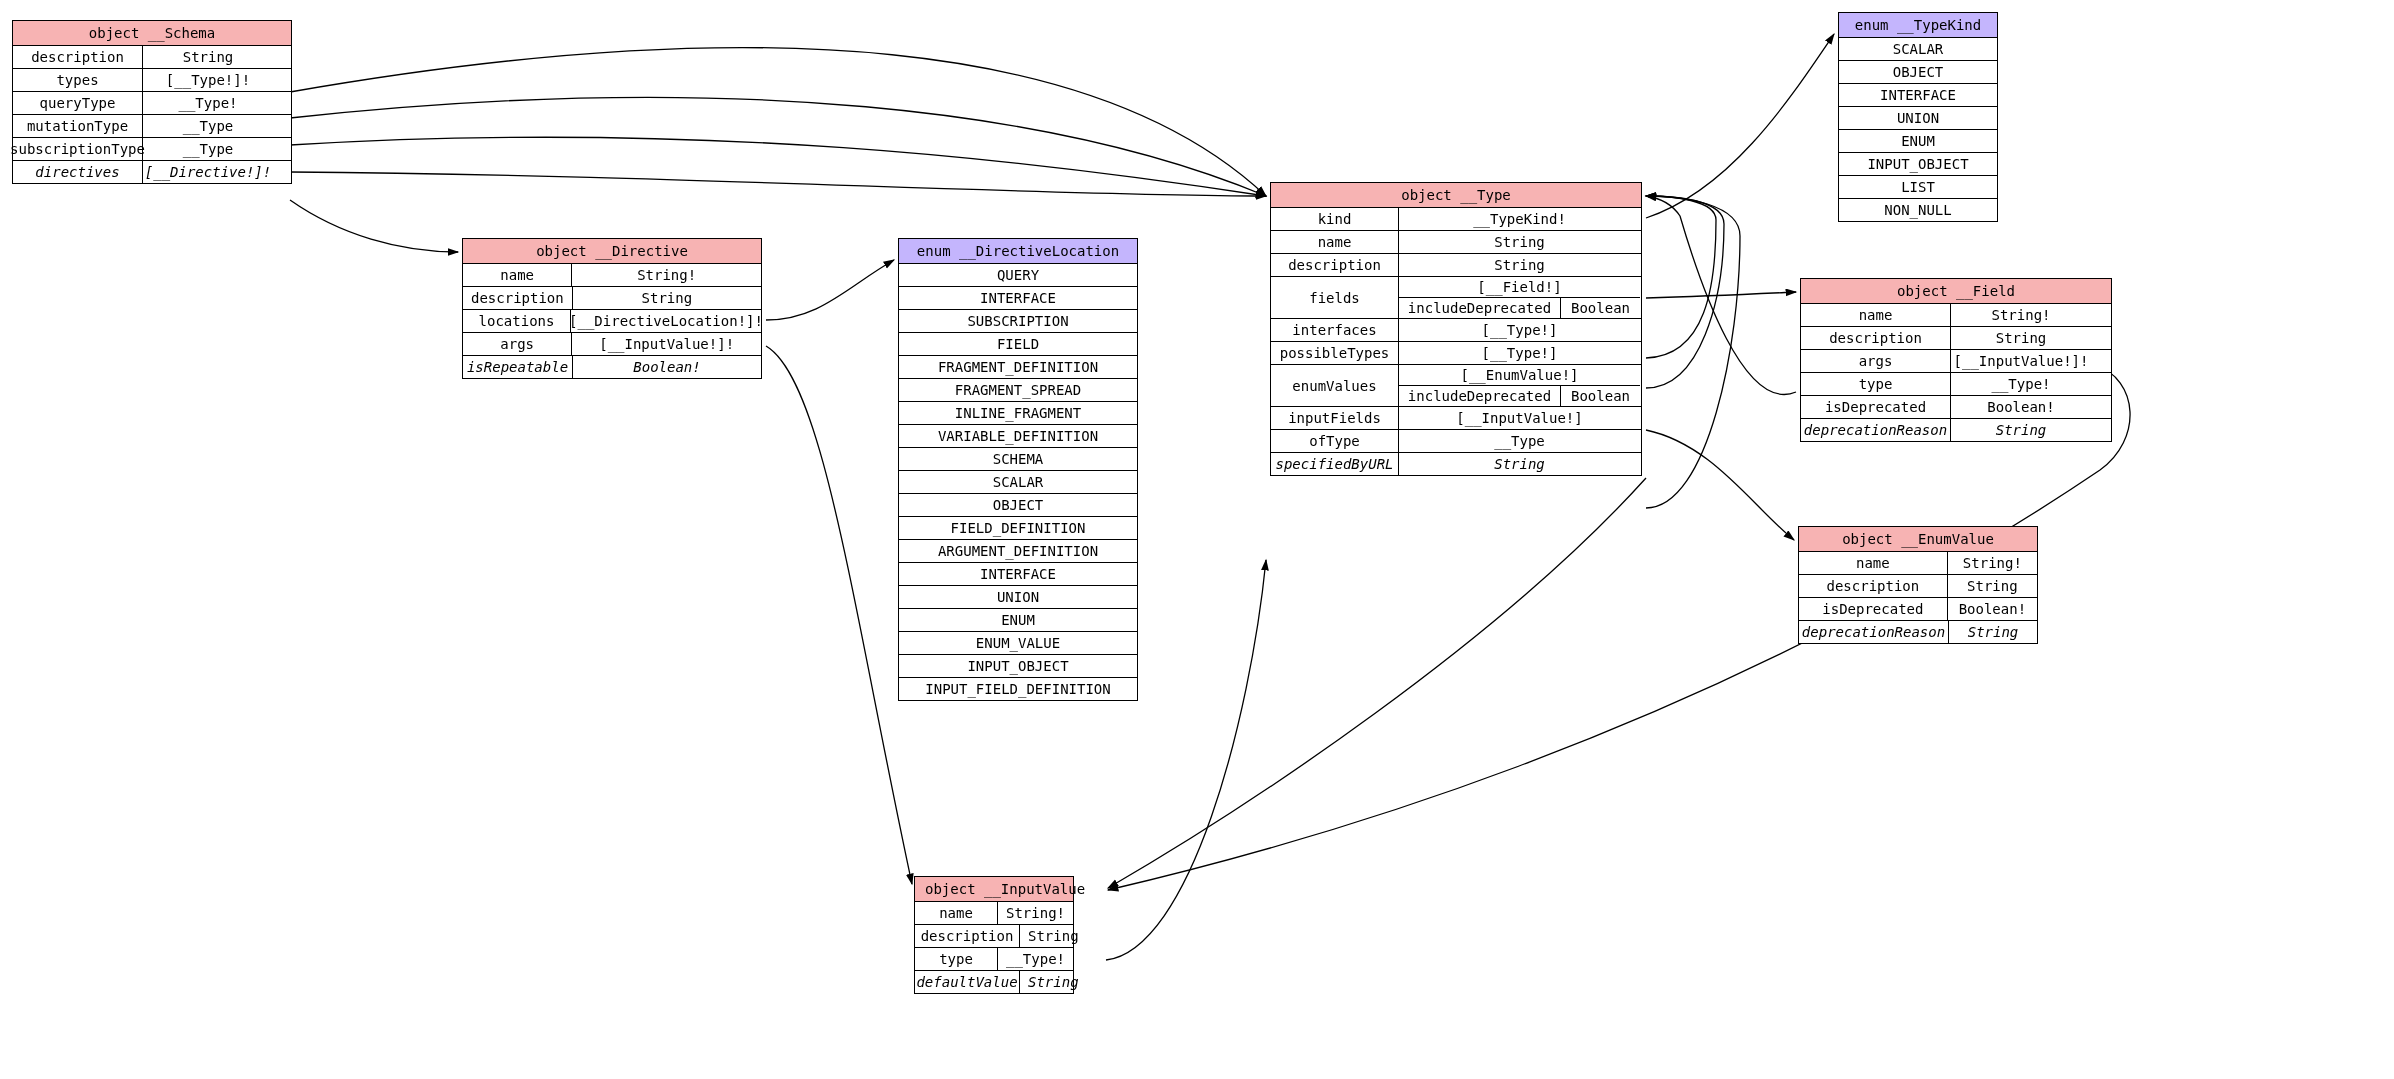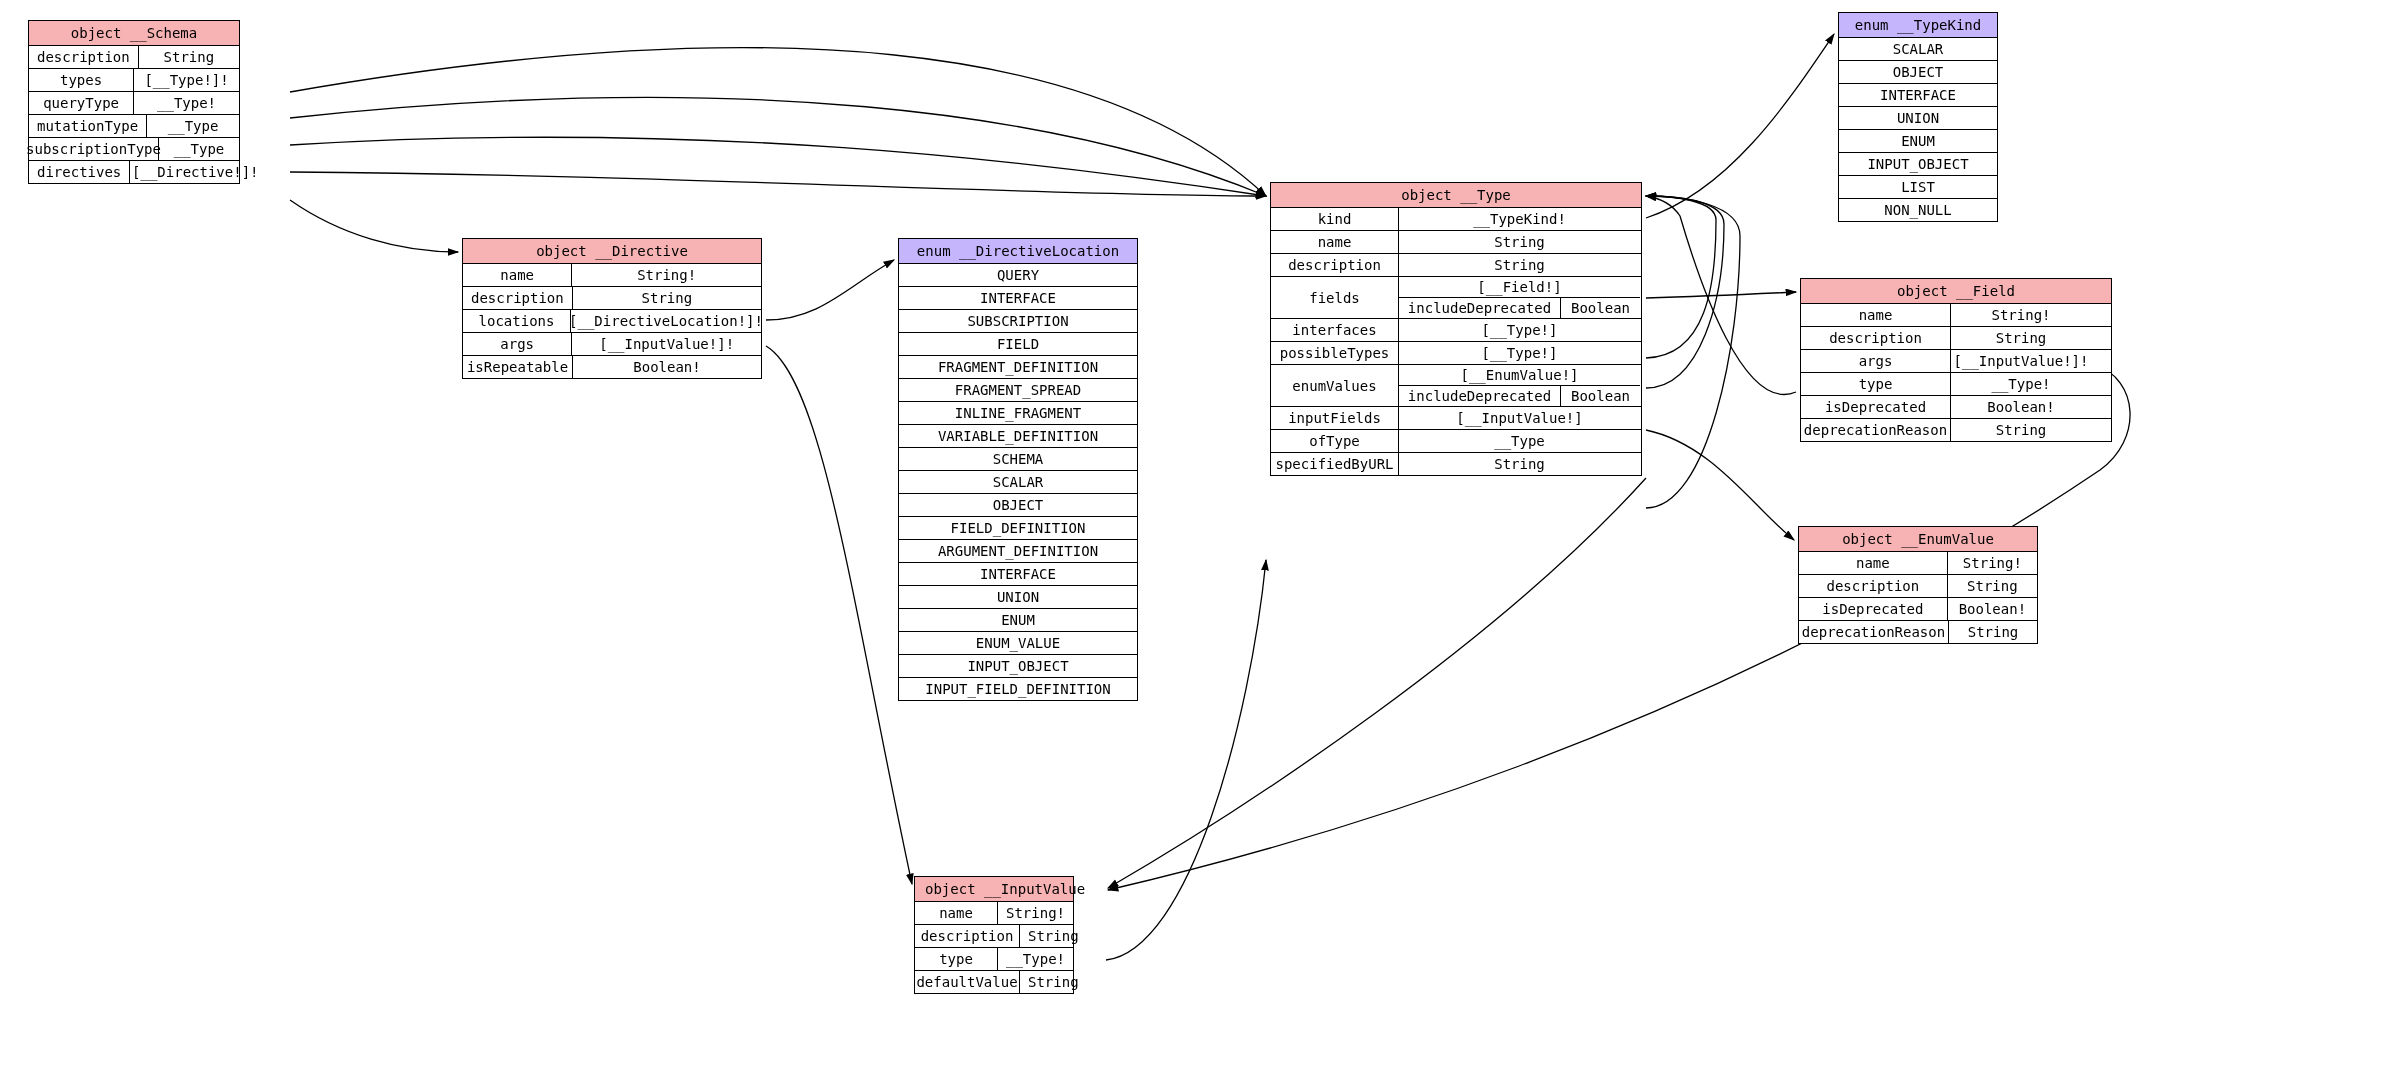--- a/index.html
+++ b/index.html
@@ -35,21 +35,21 @@
     font-weight: normal;
     white-space: nowrap;
   }
   .title.object { background: #f7b3b3; }
   .title.enum   { background: #c4b5fd; }
   .row {
     display: flex;
     align-items: stretch;
     border-bottom: 1px solid #000;
   }
-  .row:last-child { border-bottom: none; }
+  .row:last-child { border-bottom: none; font-style: italic; }
   .cell {
     padding: 3px 8px;
     border-right: 1px solid #000;
     box-sizing: border-box;
     white-space: nowrap;
     text-align: center;
     display: flex;
     align-items: center;
     justify-content: center;
     flex-direction: column;
@@ -102,21 +102,21 @@
         <path d="M 1646 298 C 1710 296, 1752 294, 1796 292" fill="none" stroke="#000" stroke-width="1.3" marker-end="url(#arrow)"></path>
         <path d="M 1646 358 C 1706 356, 1716 286, 1716 220 C 1716 200, 1672 196, 1646 196" fill="none" stroke="#000" stroke-width="1.3" marker-end="url(#arrow)"></path>
         <path d="M 1646 388 C 1700 388, 1724 300, 1724 224 C 1724 200, 1676 196, 1646 196" fill="none" stroke="#000" stroke-width="1.3" marker-end="url(#arrow)"></path>
         <path d="M 1646 430 C 1712 444, 1752 506, 1794 540" fill="none" stroke="#000" stroke-width="1.3" marker-end="url(#arrow)"></path>
         <path d="M 1646 478 C 1500 640, 1250 806, 1108 888" fill="none" stroke="#000" stroke-width="1.3" marker-end="url(#arrow)"></path>
         <path d="M 1646 508 C 1708 508, 1740 344, 1740 236 C 1740 204, 1684 196, 1646 196" fill="none" stroke="#000" stroke-width="1.3" marker-end="url(#arrow)"></path>
         <path d="M 2094 364 C 2140 380, 2142 440, 2100 470 C 1700 740, 1280 850, 1108 890" fill="none" stroke="#000" stroke-width="1.3" marker-end="url(#arrow)"></path>
         <path d="M 1796 392 C 1744 414, 1700 284, 1680 216 C 1672 204, 1660 198, 1646 196" fill="none" stroke="#000" stroke-width="1.3" marker-end="url(#arrow)"></path>
       </g>
   </svg>
-<div class="box" style="left: 28px; top: 20px; width: 212px;">
+<div class="box" style="left: 12px; top: 20px; width: 280px;">
       <div class="title object">object __Schema</div>
       <div class="row">
         <div class="cell left" style="width: 130px;">description</div>
         <div class="cell right" style="width: 130px;">String</div>
       </div>
       <div class="row">
         <div class="cell left" style="width: 130px;">types</div>
         <div class="cell right" style="width: 130px;">[__Type!]!</div>
       </div>
       <div class="row">

